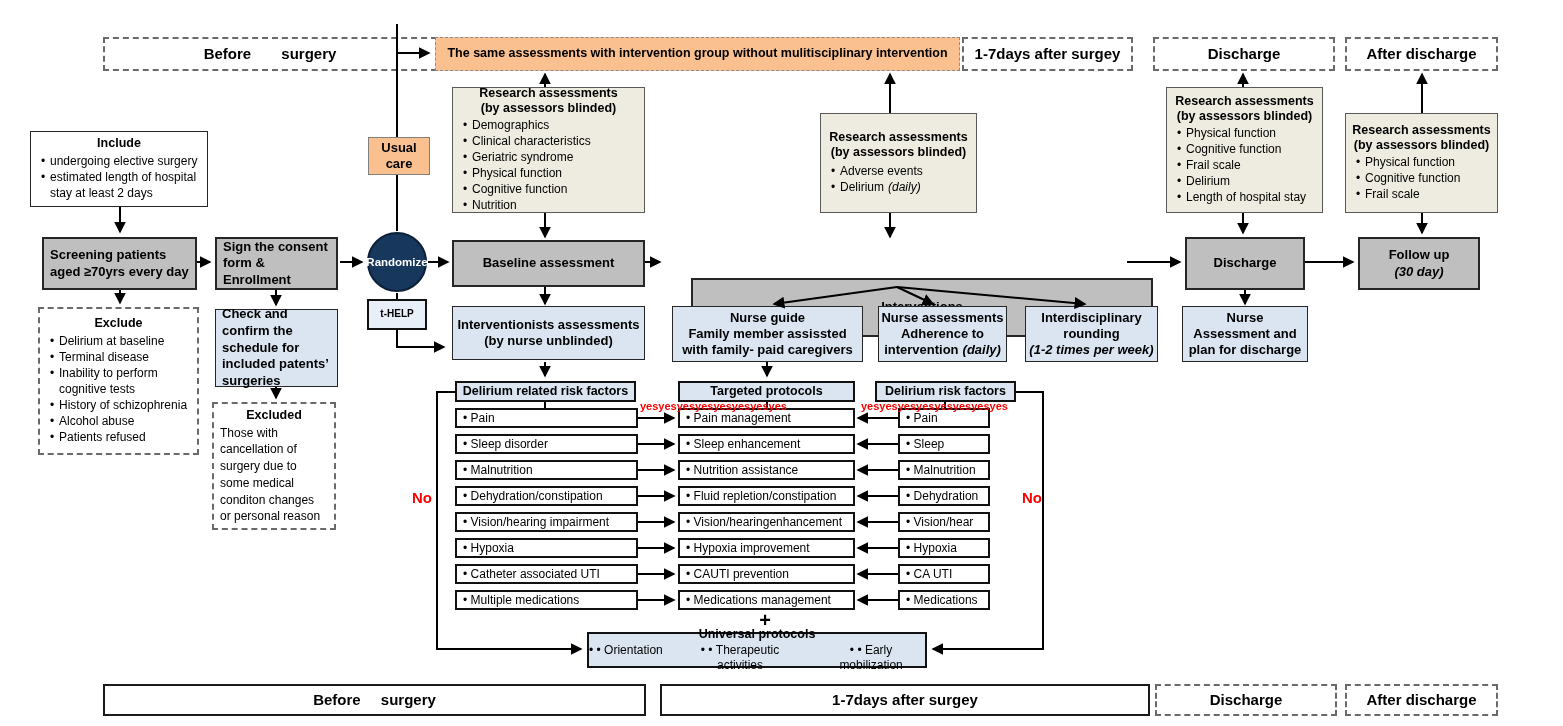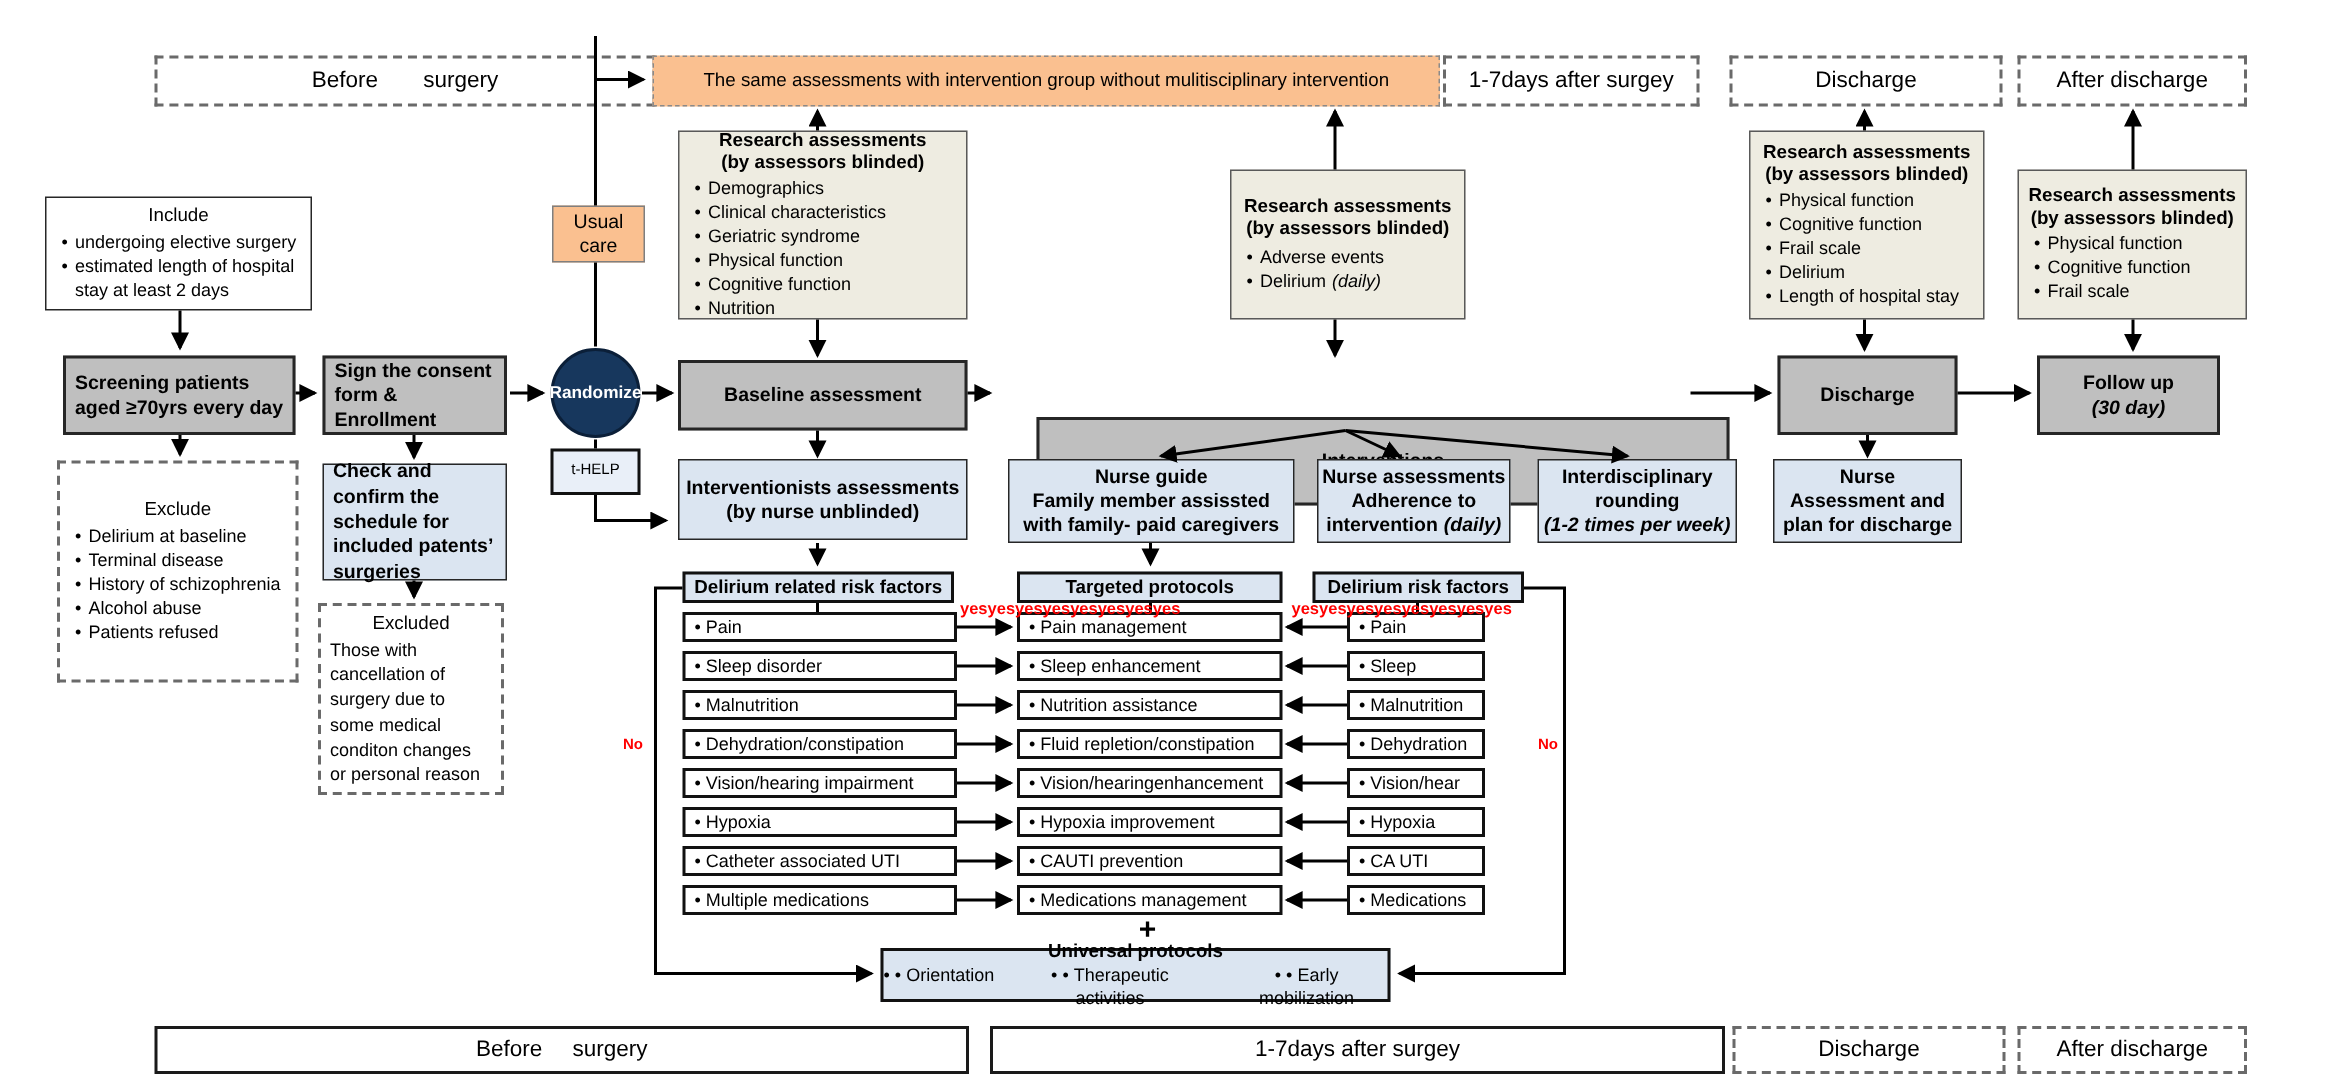--- a/index.html
+++ b/index.html
@@ -2,21 +2,21 @@
 <html><head>
 <meta charset="utf-8">
 <style>
   html,body{margin:0;padding:0;background:#fff;}
   #stage{position:relative;width:1563px;height:726px;background:#fff;
     font-family:"Liberation Sans",sans-serif;color:#000;overflow:hidden;}
   svg.lines{position:absolute;left:0;top:0;z-index:3;pointer-events:none;}
   .box{position:absolute;box-sizing:border-box;z-index:2;background:#fff;
     display:flex;flex-direction:column;justify-content:center;align-items:center;
     font-size:13px;line-height:1.25;text-align:center;}
-  .bold{font-weight:normal;}
+  .bold{font-weight:bold;}
   .dashed{border:2px dashed #6a6a6a;}
   .solid2{border:2px solid #1a1a1a;}
   .gray{background:#bfbfbf;border:2px solid #262626;font-weight:bold;}
   .blue{background:#dbe5f1;border:1px solid #262626;font-weight:bold;}
   .blue2{background:#dbe5f1;border:2px solid #111;font-weight:bold;}
   .beige{background:#eeece1;border:1px solid #595959;}
   .orange{background:#fac090;}
   .left-align{align-items:flex-start;text-align:left;}
   .pad{padding:3px 6px;}
   .ws-wide{word-spacing:26px;}
@@ -27,21 +27,21 @@
   .b{position:relative;padding-left:13px;}
   .b::before{content:"\2022";position:absolute;left:4px;}
   .it{font-style:italic;margin-left:4px;}
   .riskcol{position:absolute;z-index:2;display:flex;flex-direction:column;gap:6px;}
   .risk-item{height:20px;box-sizing:border-box;background:#fff;border:2px solid #111;
     font-size:12px;display:flex;align-items:center;padding-left:6px;}
   .risk-item::before{content:"\2022\00a0";}
   .yescol{position:absolute;z-index:4;display:flex;flex-direction:row;}
   .yescol span{height:26px;box-sizing:border-box;color:#ff0000;font-weight:bold;
     font-size:11px;line-height:12px;text-align:center;}
-  .no-label{position:absolute;z-index:4;color:#ff0000;font-weight:bold;font-size:10px;
+  .no-label{position:absolute;z-index:4;color:#ff0000;font-weight:bold;font-size:15px;
     transform:translate(-50%,-50%);}
   .plus{position:absolute;z-index:4;font-weight:bold;font-size:20px;line-height:18px;
     transform:translate(-50%,-50%);}
   .circle{position:absolute;z-index:2;width:60px;height:60px;border-radius:50%;
     background:#17375d;border:2px solid #0b1f38;color:#fff;font-weight:bold;
     font-size:11.5px;display:flex;align-items:center;justify-content:center;box-sizing:border-box;}
   .uitems{display:flex;gap:14px;font-size:12px;font-weight:normal;}
   .uitems span::before{content:"\2022\00a0";}
   .f12{font-size:12px;}
   .f125{font-size:12.5px;}
@@ -194,20 +194,21 @@
   <div class="box gray left-align pad" style="left:215px;top:237px;width:123px;height:53px;">
     <div>Sign the consent form &amp; Enrollment</div>
   </div>
 
   <div class="box dashed" style="left:38px;top:307px;width:161px;height:148px;">
     <div class="bold f125">Exclude</div>
     <div class="bullets">
 
     <div class="b"><span>Delirium at baseline</span></div>
         <div class="b"><span>Terminal disease</span></div>
+        <div class="b"><span>Inability to perform cognitive tests</span></div>
         <div class="b"><span>History of schizophrenia</span></div>
         <div class="b"><span>Alcohol abuse</span></div>
         <div class="b"><span>Patients refused</span></div>
       </div>
   </div>
 
   <div class="box blue left-align pad" style="left:215px;top:309px;width:123px;height:78px;line-height:1.3;">
     <div>Check and confirm the schedule for included patents’ surgeries</div>
   </div>
 

